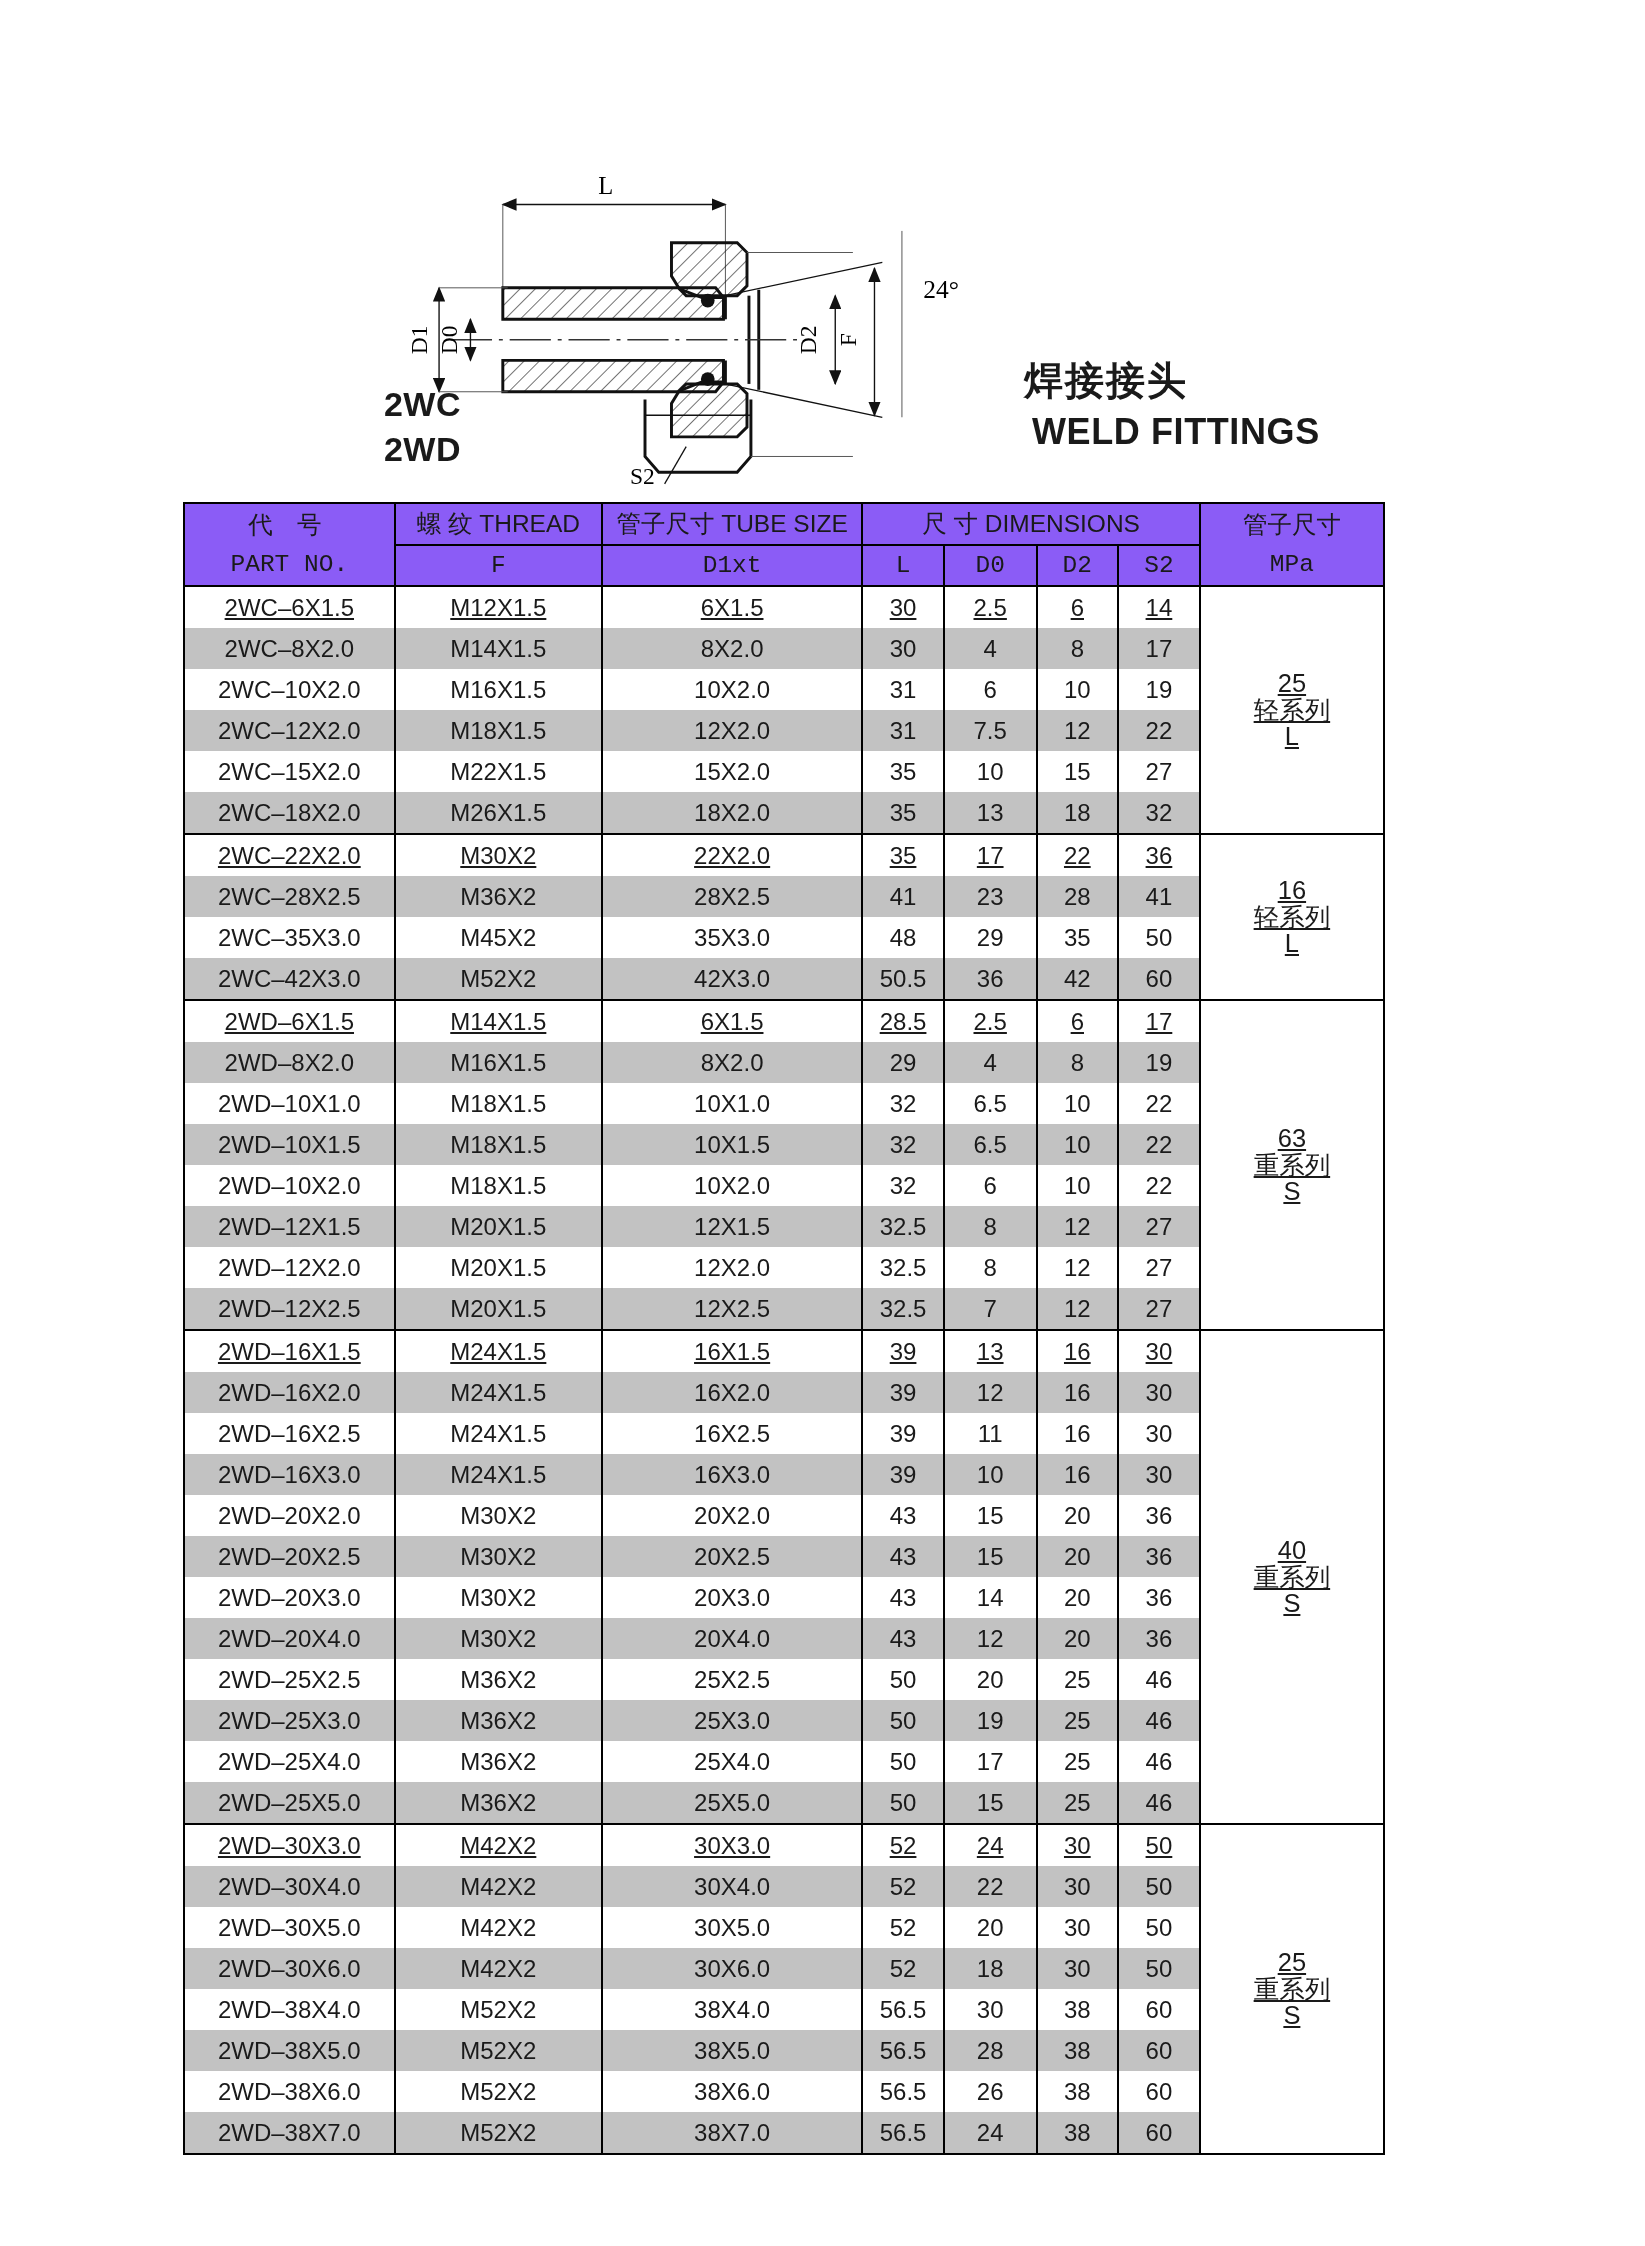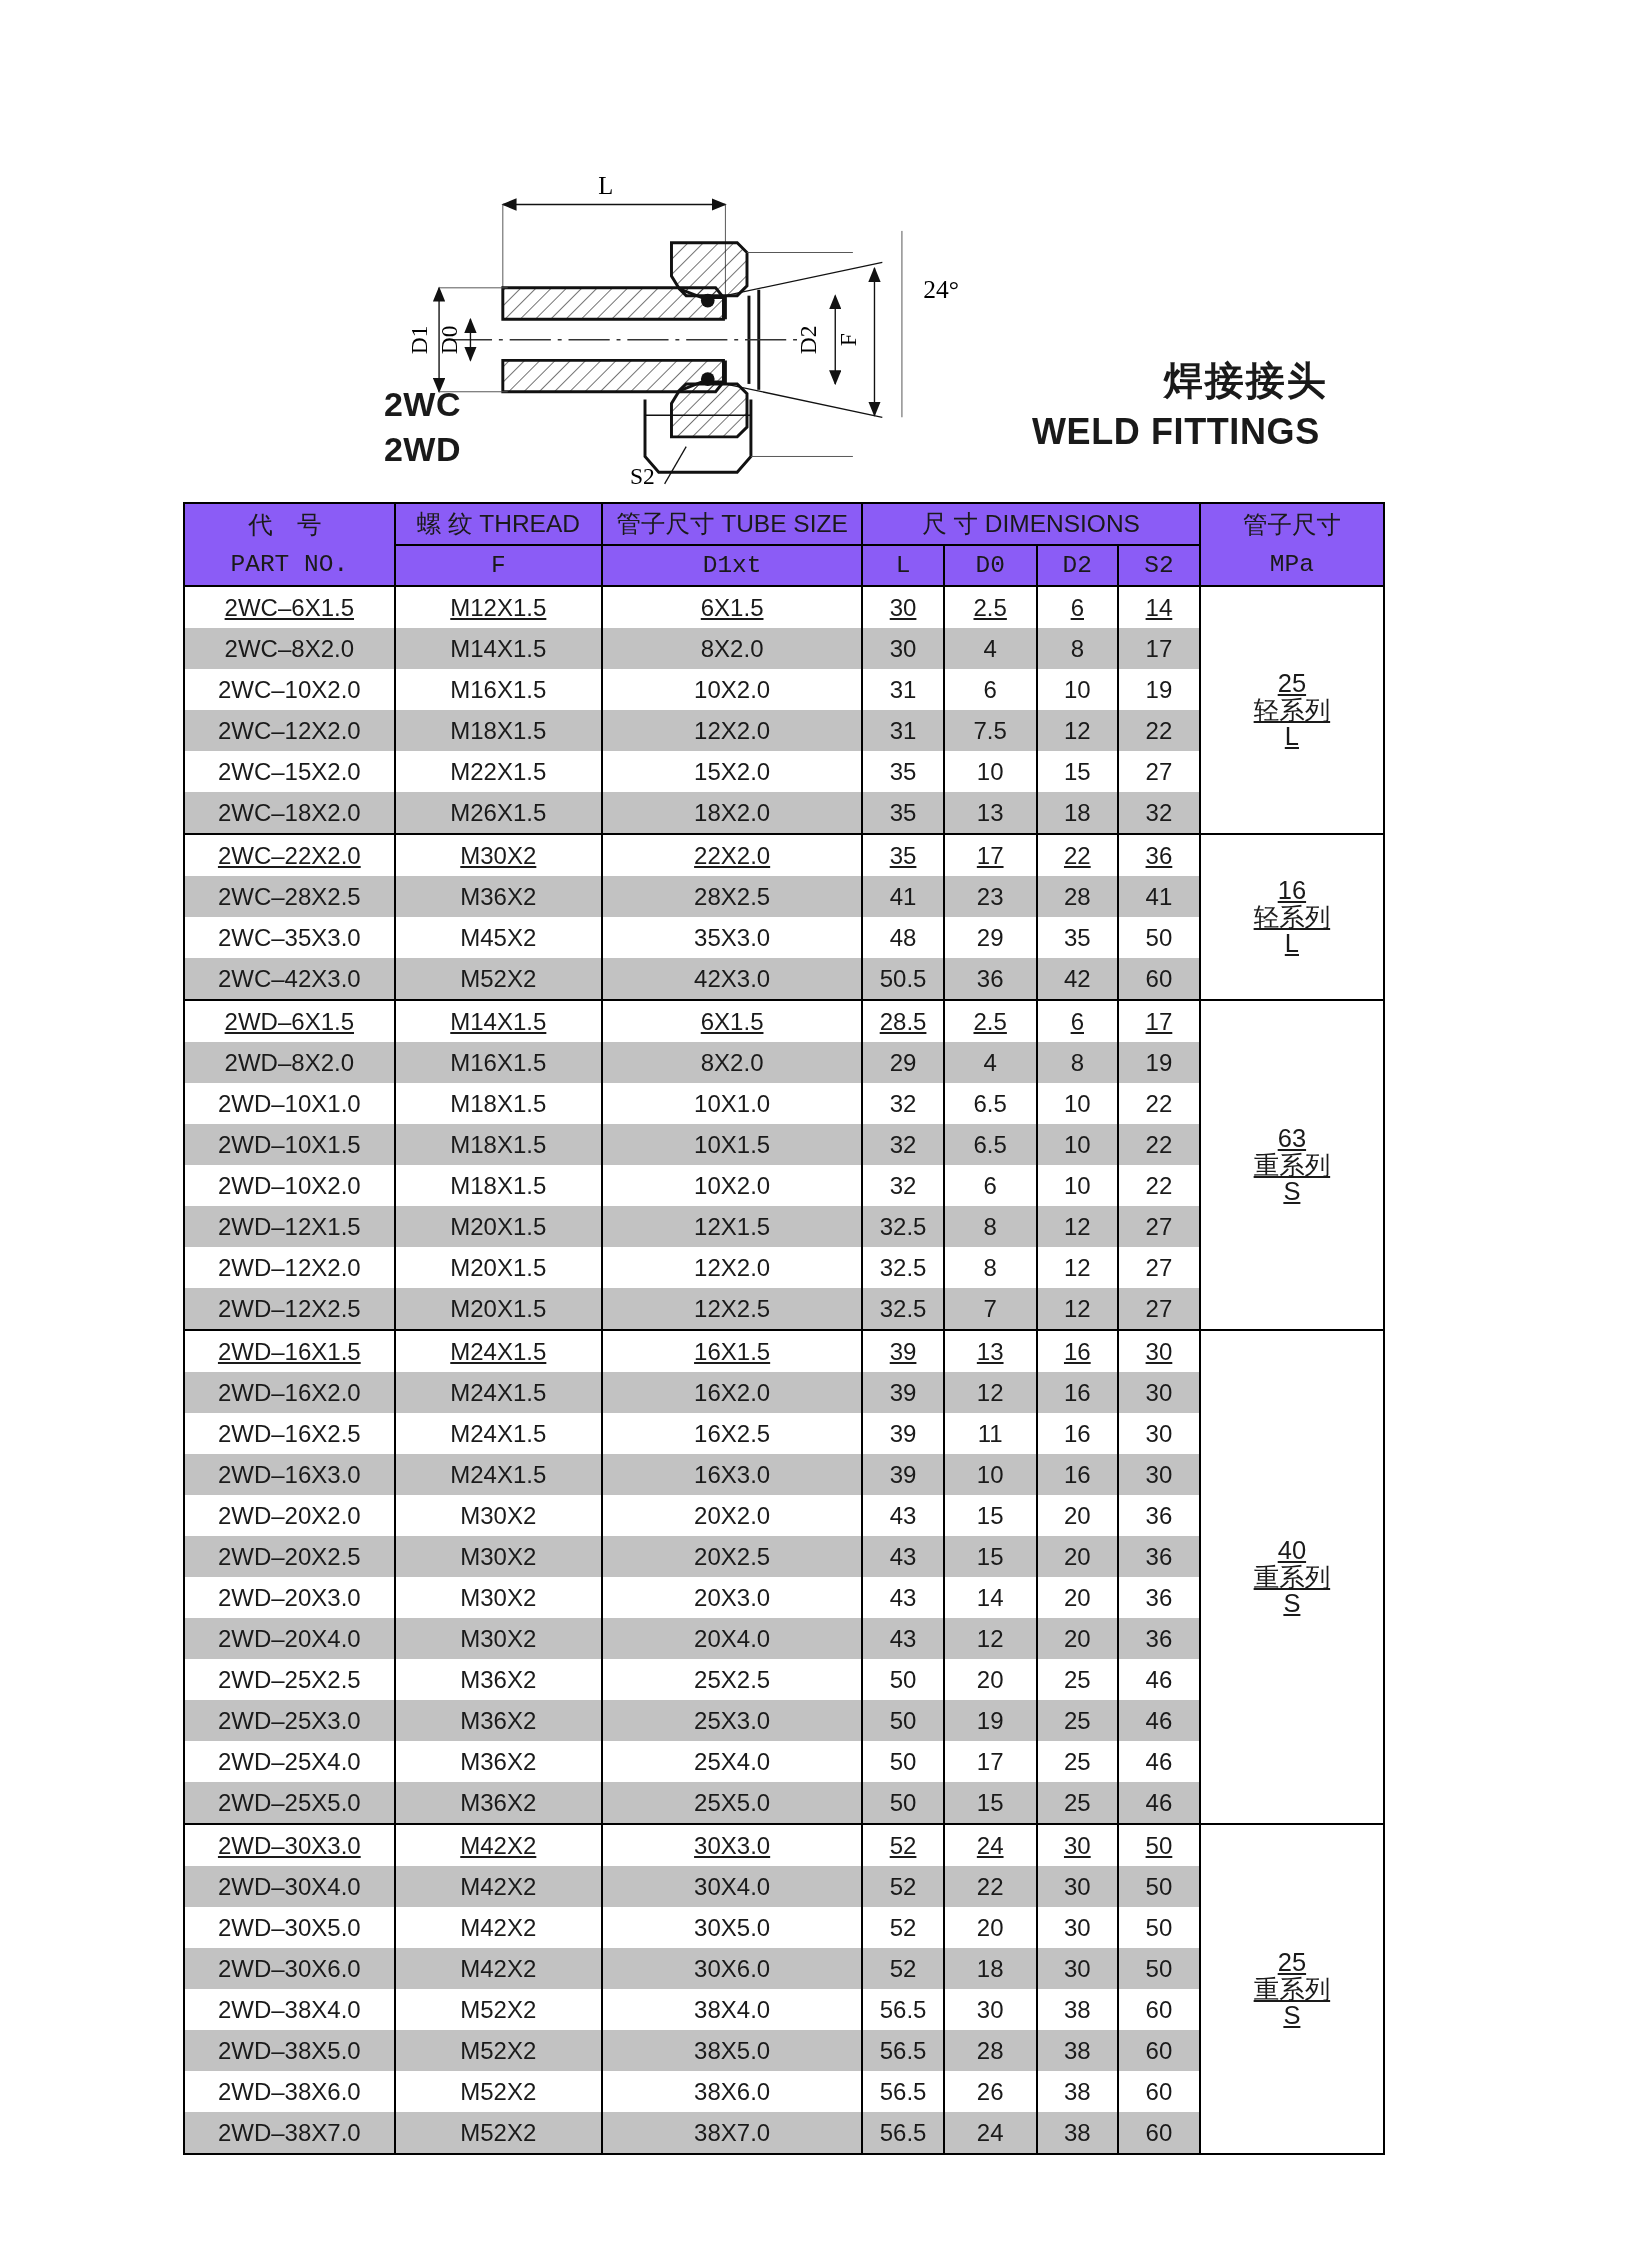--- a/index.html
+++ b/index.html
@@ -33,21 +33,21 @@
   
   .drawing{
     position:absolute;
     left:392px;top:172px;
     width:608px;height:314px;
   }
 
   
   .title-block{
     position:absolute;
-    left:1024px;top:358px;text-align:right;
+    left:1024px;top:358px;
   }
   .title-cn{
     font-size:39px;
     font-weight:bold;
     letter-spacing:2px;
     line-height:1.18;
     margin:0 0 5.9px 0;
   }
   .title-en{
     font-size:36px;

